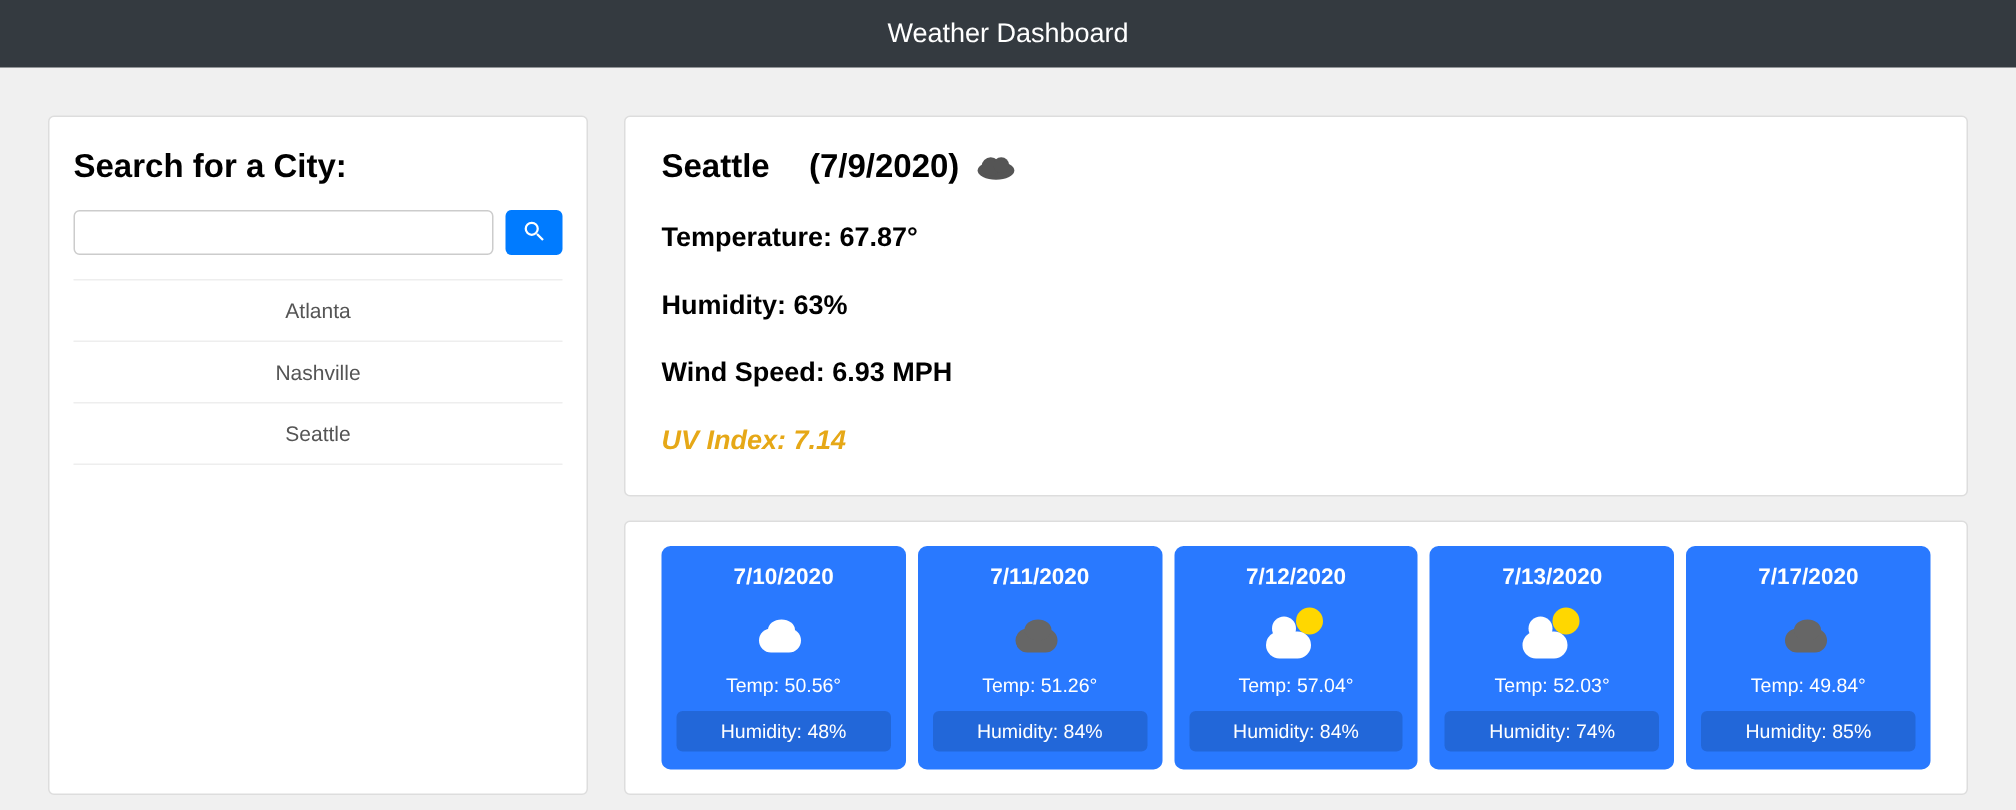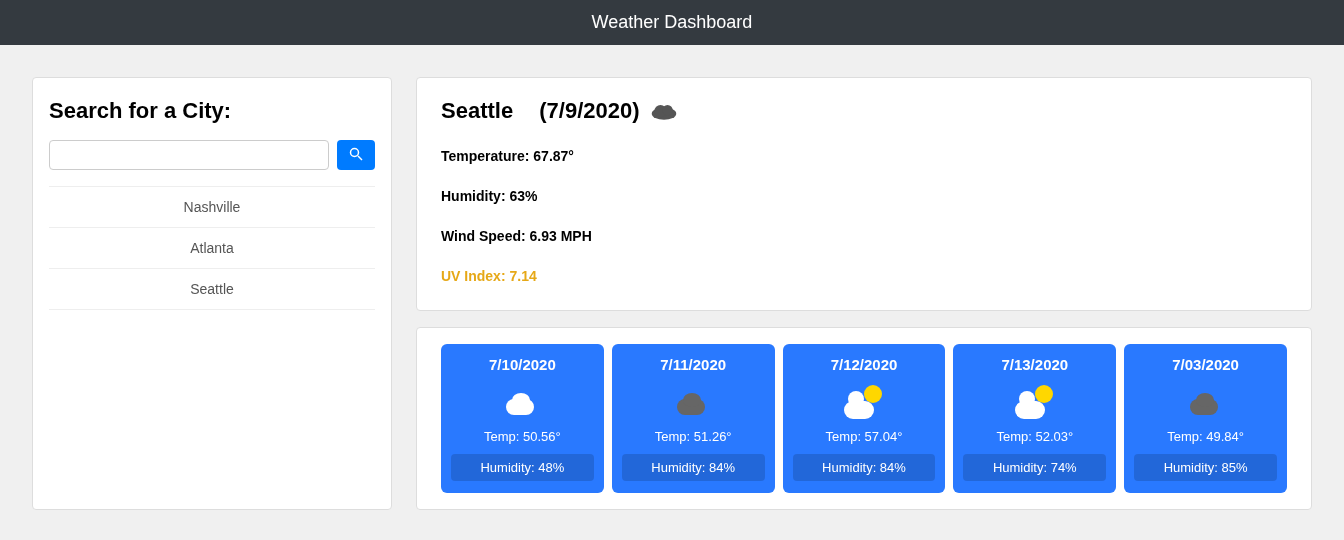--- a/index.html
+++ b/index.html
@@ -82,27 +82,28 @@
     }
     .current-title {
       font-size: 22px;
       font-weight: bold;
       display: flex;
       align-items: center;
       gap: 10px;
       margin-bottom: 16px;
     }
     .weather-stats p {
-      font-size: 14px;
+      font-size: 18px;
       margin-bottom: 6px;
       font-weight: bold;
       margin-top: 24px;
     }
     .uv-index {
       color: #e6a817 !important;
+      font-style: italic;
     }
 
     .forecast-section {
       background: white;
       border: 1px solid #ddd;
       border-radius: 4px;
       padding: 16px 24px;
     }
     .forecast-title {
       font-size: 20px;
@@ -260,22 +261,22 @@
     <div class="search-row">
       <input class="search-input" type="text" placeholder="" style="">
       <button class="search-button">
         <svg width="14" height="14" viewBox="0 0 14 14" fill="white">
           <circle cx="5.5" cy="5.5" r="4" stroke="white" stroke-width="1.5" fill="none"></circle>
           <line x1="9" y1="9" x2="13" y2="13" stroke="white" stroke-width="1.5"></line>
         </svg>
       </button>
     </div>
     <div class="city-list">
+      <div class="city-item">Atlanta</div>
       <div class="city-item">Nashville</div>
-      <div class="city-item">Atlanta</div>
       <div class="city-item">Seattle</div>
     </div>
   </div>
 
   <div class="content">
 
     <div class="current-weather">
       <div class="current-title">
         <span>Seattle</span>&nbsp;<span>(7/9/2020)</span>
         <span class="header-cloud">
@@ -333,21 +334,21 @@
             <div class="icon-partly-cloudy">
               <div class="sun"></div>
               <div class="cloud"></div>
             </div>
           </div>
           <div class="forecast-temp">Temp: 52.03°</div>
           <div class="forecast-humidity">Humidity: 74%</div>
         </div>
 
         <div class="forecast-card">
-          <div class="forecast-date">7/03/2020</div>
+          <div class="forecast-date">7/17/2020</div>
           <div class="forecast-icon">
             <div class="icon-dark-cloud"></div>
           </div>
           <div class="forecast-temp">Temp: 49.84°</div>
           <div class="forecast-humidity">Humidity: 85%</div>
         </div>
 
       </div>
     </div>
   </div>

